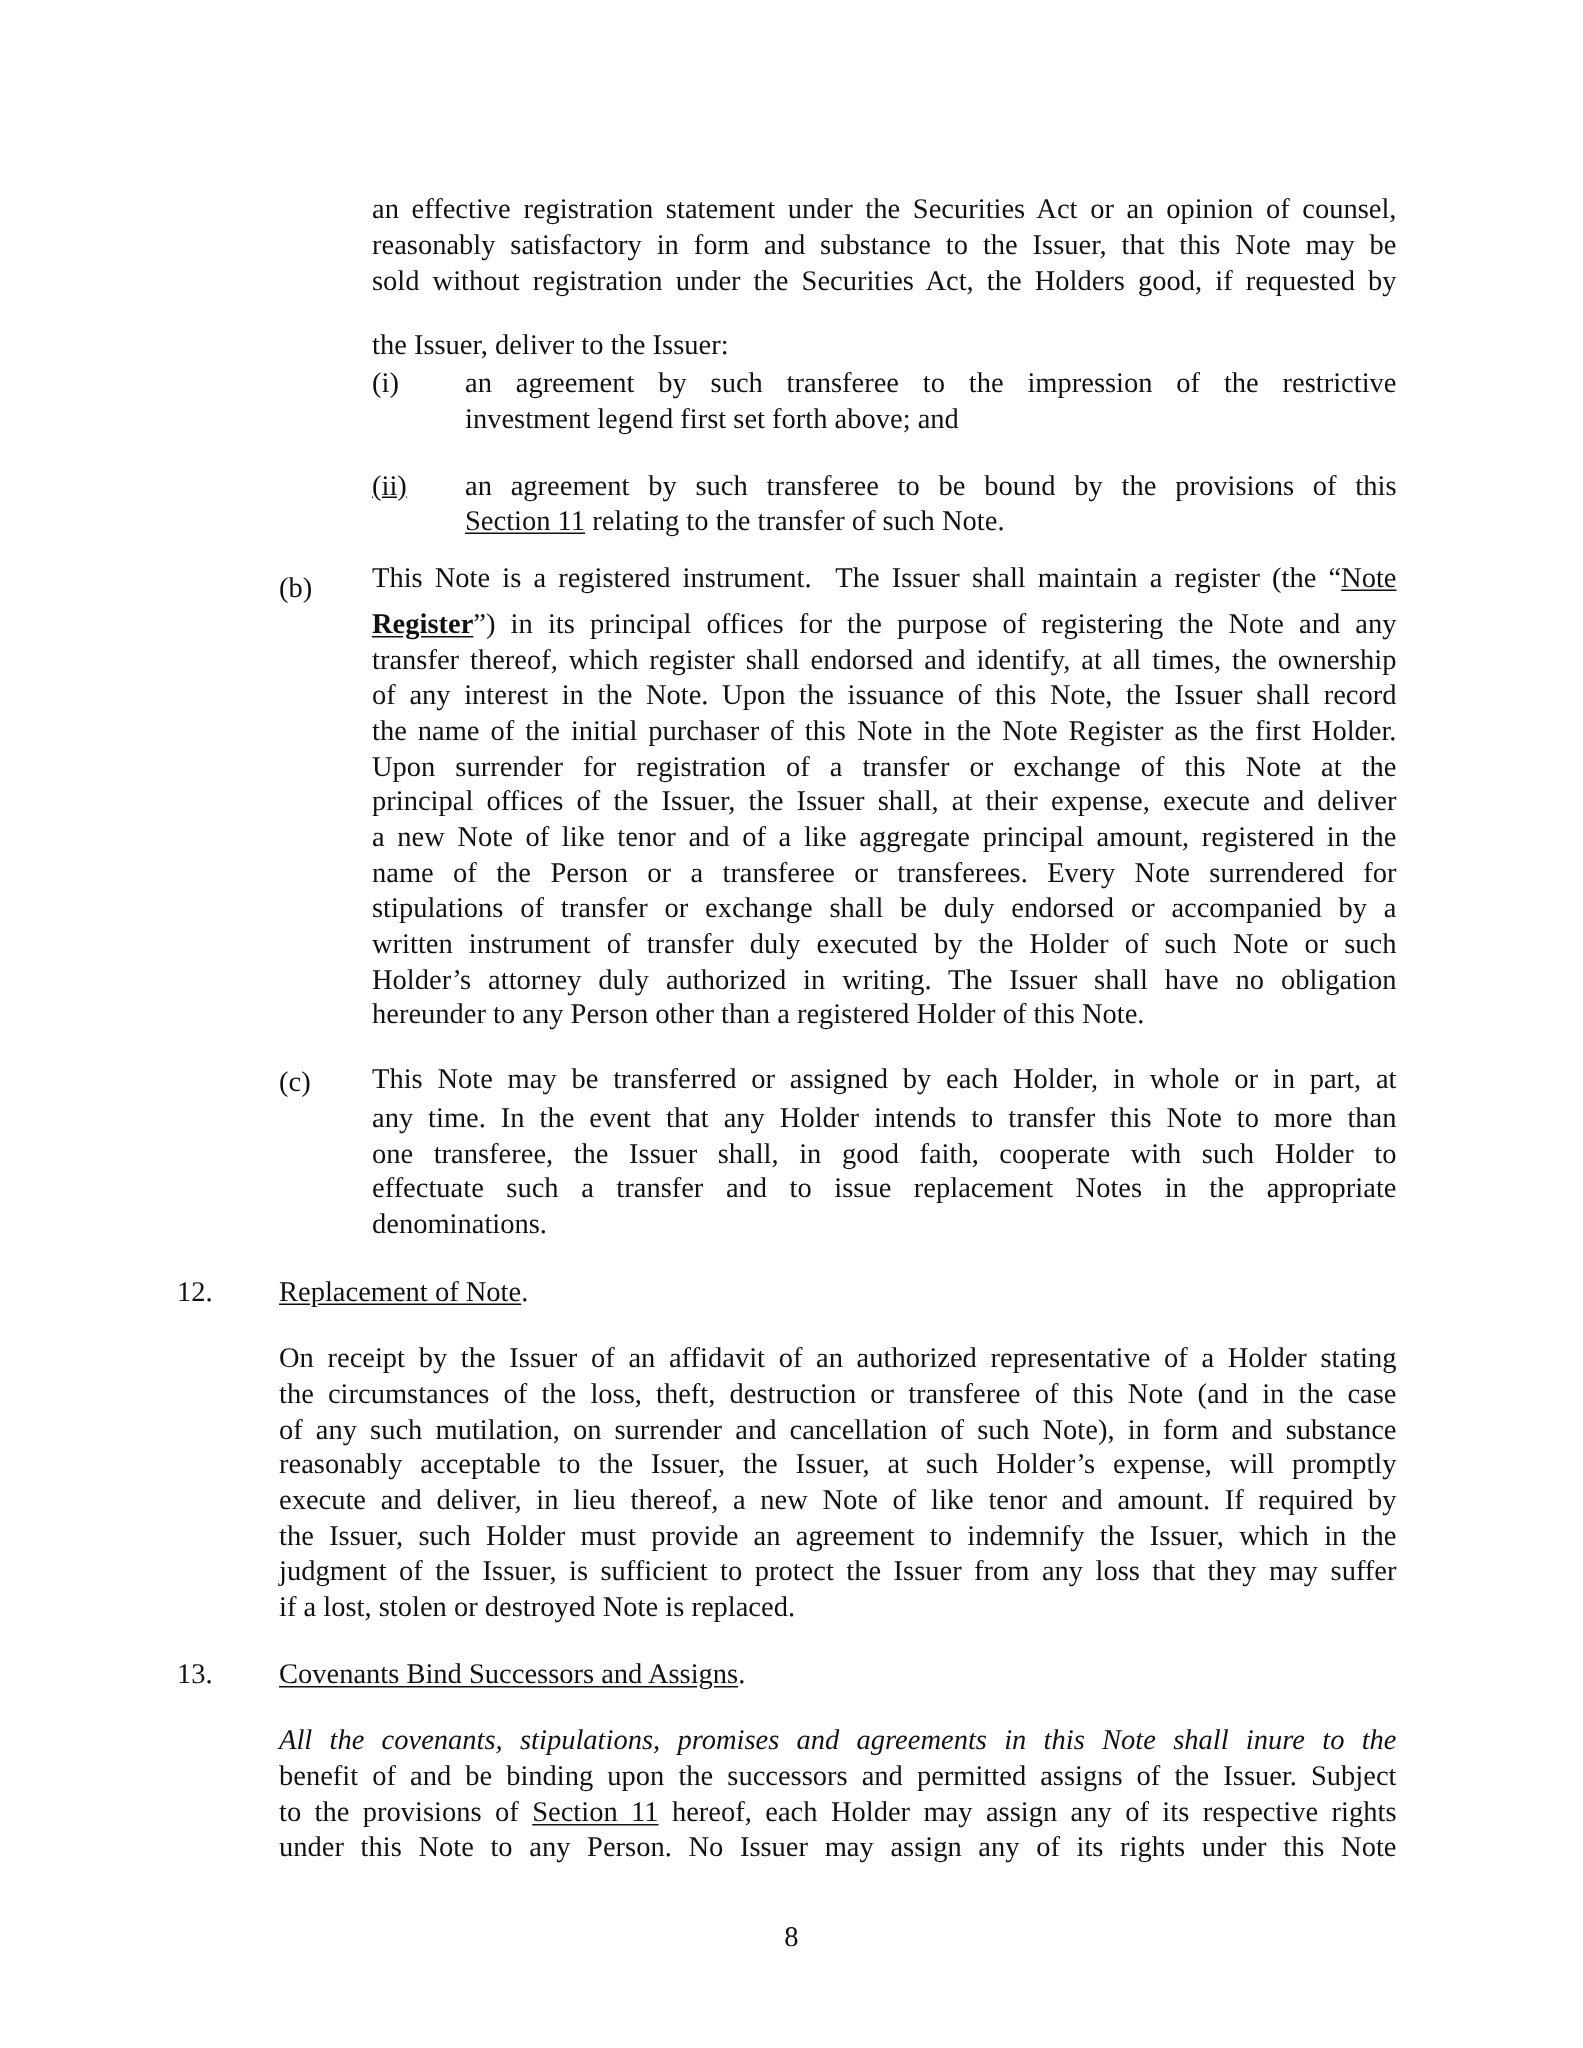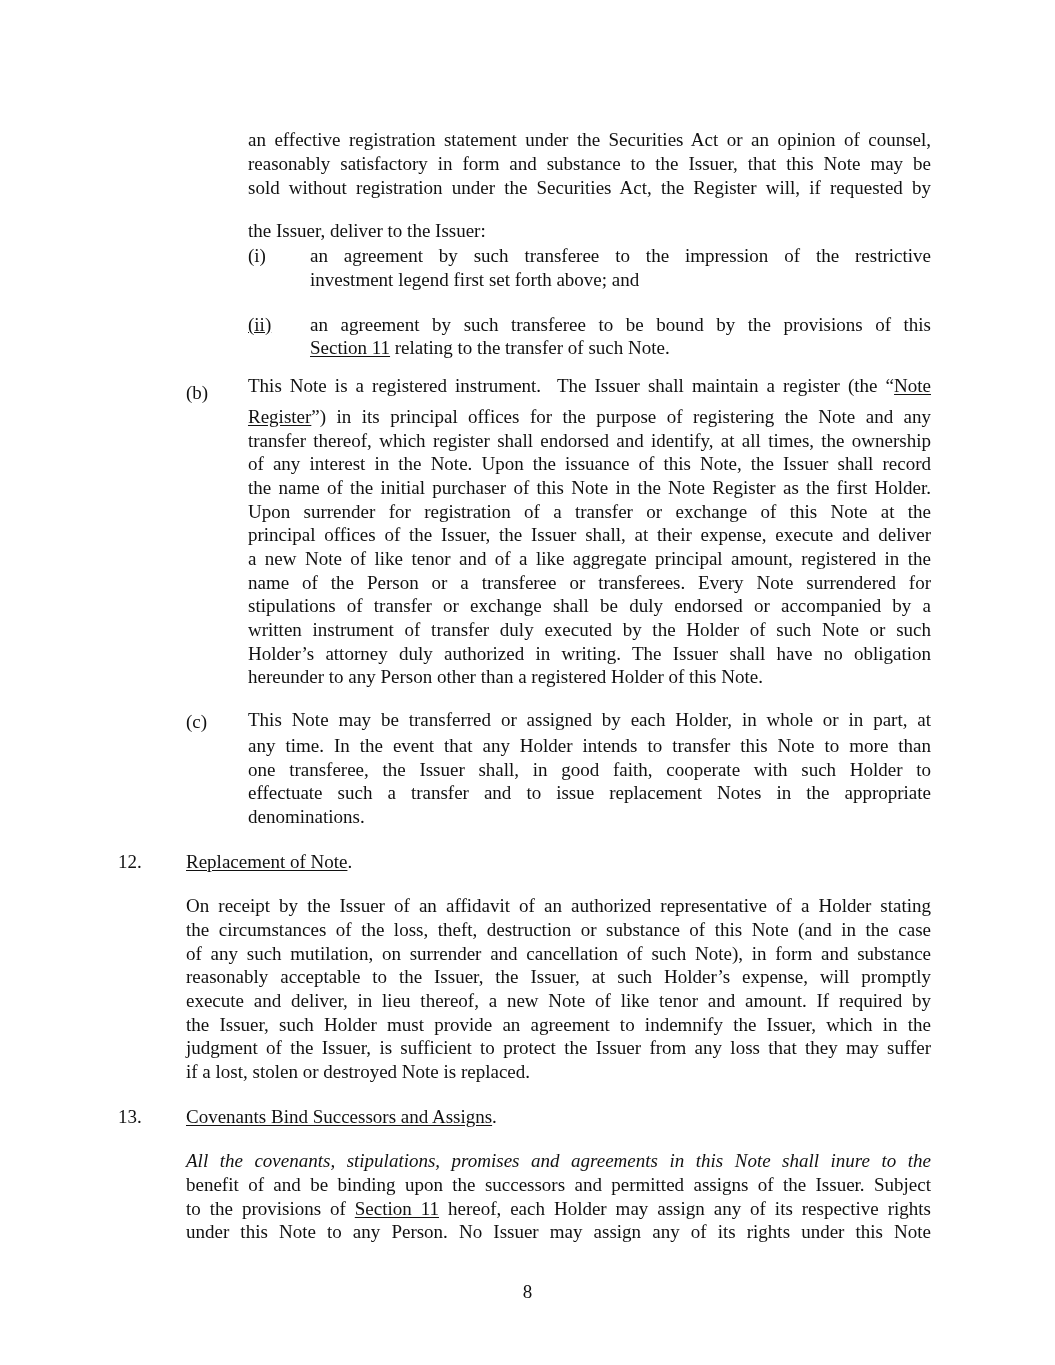--- a/index.html
+++ b/index.html
@@ -37,40 +37,40 @@
     }
   </style>
 </head>
 <body>
 
 <div>
 
   <div>
     <div class="line just" style="left:248px; width:683px; top:128px;">an effective registration statement under the Securities Act or an opinion of counsel,</div>
     <div class="line just" style="left:248px; width:683px; top:152px;">reasonably satisfactory in form and substance to the Issuer, that this Note may be</div>
-    <div class="line just" style="left:248px; width:683px; top:176px;">sold without registration under the Securities Act, the Register will, if requested by</div>
+    <div class="line just" style="left:248px; width:683px; top:176px;">sold without registration under the Securities Act, the Holders good, if requested by</div>
     <div class="line" style="left:248px; top:199px;margin-top:20px;">the Issuer, deliver to the Issuer:</div>
   </div>
 
   <div>
     <div class="label" style="left:248px; top:244px;">(i)</div>
     <div class="line just" style="left:310px; width:621px; top:244px;">an agreement by such transferee to the impression of the restrictive</div>
     <div class="line" style="left:310px; top:268px;">investment legend first set forth above; and</div>
   </div>
 
   <div>
     <div class="label" style="left:248px; top:313px;text-decoration:underline;">(ii)</div>
     <div class="line just" style="left:310px; width:621px; top:313px;">an agreement by such transferee to be bound by the provisions of this</div>
     <div class="line" style="left:310px; top:336px;"><span class="u" style="white-space: pre;">Section 11</span><span style="white-space: pre;"> relating to the transfer of such Note.</span></div>
   </div>
 
   <div>
     <div class="label" style="left:186px; top:381px;">(b)</div>
     <div class="line just" style="left:248px; width:683px; top:374px;"><span style="white-space: pre;">This Note is a registered instrument.  The Issuer shall maintain a register (the “</span><span class="u" style="white-space: pre;">Note</span></div>
-    <div class="line just" style="left:248px; width:683px; top:405px;"><span class="u" style="white-space: pre;">Register</span><span style="white-space: pre;">”) in its principal offices for the purpose of registering the Note and any</span></div>
+    <div class="line just" style="left:248px; width:683px; top:405px;"><span class="u" style="white-space: pre; font-weight: bold;">Register</span><span style="white-space: pre;">”) in its principal offices for the purpose of registering the Note and any</span></div>
     <div class="line just" style="left:248px; width:683px; top:429px;">transfer thereof, which register shall endorsed and identify, at all times, the ownership</div>
     <div class="line just" style="left:248px; width:683px; top:452px;">of any interest in the Note.  Upon the issuance of this Note, the Issuer shall record</div>
     <div class="line just" style="left:248px; width:683px; top:476px;">the name of the initial purchaser of this Note in the Note Register as the first Holder.</div>
     <div class="line just" style="left:248px; width:683px; top:500px;">Upon surrender for registration of a transfer or exchange of this Note at the</div>
     <div class="line just" style="left:248px; width:683px; top:523px;">principal offices of the Issuer, the Issuer shall, at their expense, execute and deliver</div>
     <div class="line just" style="left:248px; width:683px; top:547px;">a new Note of like tenor and of a like aggregate principal amount, registered in the</div>
     <div class="line just" style="left:248px; width:683px; top:571px;">name of the Person or a transferee or transferees. Every Note surrendered for</div>
     <div class="line just" style="left:248px; width:683px; top:594px;">stipulations of transfer or exchange shall be duly endorsed or accompanied by a</div>
     <div class="line just" style="left:248px; width:683px; top:618px;">written instrument of transfer duly executed by the Holder of such Note or such</div>
     <div class="line just" style="left:248px; width:683px; top:642px;">Holder’s attorney duly authorized in writing.  The Issuer shall have no obligation</div>
@@ -83,21 +83,21 @@
     <div class="line just" style="left:248px; width:683px; top:734px;">any time.  In the event that any Holder intends to transfer this Note to more than</div>
     <div class="line just" style="left:248px; width:683px; top:758px;">one transferee, the Issuer shall, in good faith, cooperate with such Holder to</div>
     <div class="line just" style="left:248px; width:683px; top:781px;">effectuate such a transfer and to issue replacement Notes in the appropriate</div>
     <div class="line" style="left:248px; top:805px;">denominations.</div>
   </div>
 
   <div>
     <div class="label" style="left:118px; top:850px;">12.</div>
     <div class="line" style="left:186px; top:850px;"><span class="u" style="white-space: pre;">Replacement of Note</span><span style="white-space: pre;">.</span></div>
     <div class="line just" style="left:186px; width:745px; top:894px;">On receipt by the Issuer of an affidavit of an authorized representative of a Holder stating</div>
-    <div class="line just" style="left:186px; width:745px; top:918px;">the circumstances of the loss, theft, destruction or substance of this Note (and in the case</div>
+    <div class="line just" style="left:186px; width:745px; top:918px;">the circumstances of the loss, theft, destruction or transferee of this Note (and in the case</div>
     <div class="line just" style="left:186px; width:745px; top:942px;">of any such mutilation, on surrender and cancellation of such Note), in form and substance</div>
     <div class="line just" style="left:186px; width:745px; top:965px;">reasonably acceptable to the Issuer, the Issuer, at such Holder’s expense, will promptly</div>
     <div class="line just" style="left:186px; width:745px; top:989px;">execute and deliver, in lieu thereof, a new Note of like tenor and amount.  If required by</div>
     <div class="line just" style="left:186px; width:745px; top:1013px;">the Issuer, such Holder must provide an agreement to indemnify the Issuer, which in the</div>
     <div class="line just" style="left:186px; width:745px; top:1036px;">judgment of the Issuer, is sufficient to protect the Issuer from any loss that they may suffer</div>
     <div class="line" style="left:186px; top:1060px;">if a lost, stolen or destroyed Note is replaced.</div>
   </div>
 
   <div>
     <div class="label" style="left:118px; top:1105px;">13.</div>

